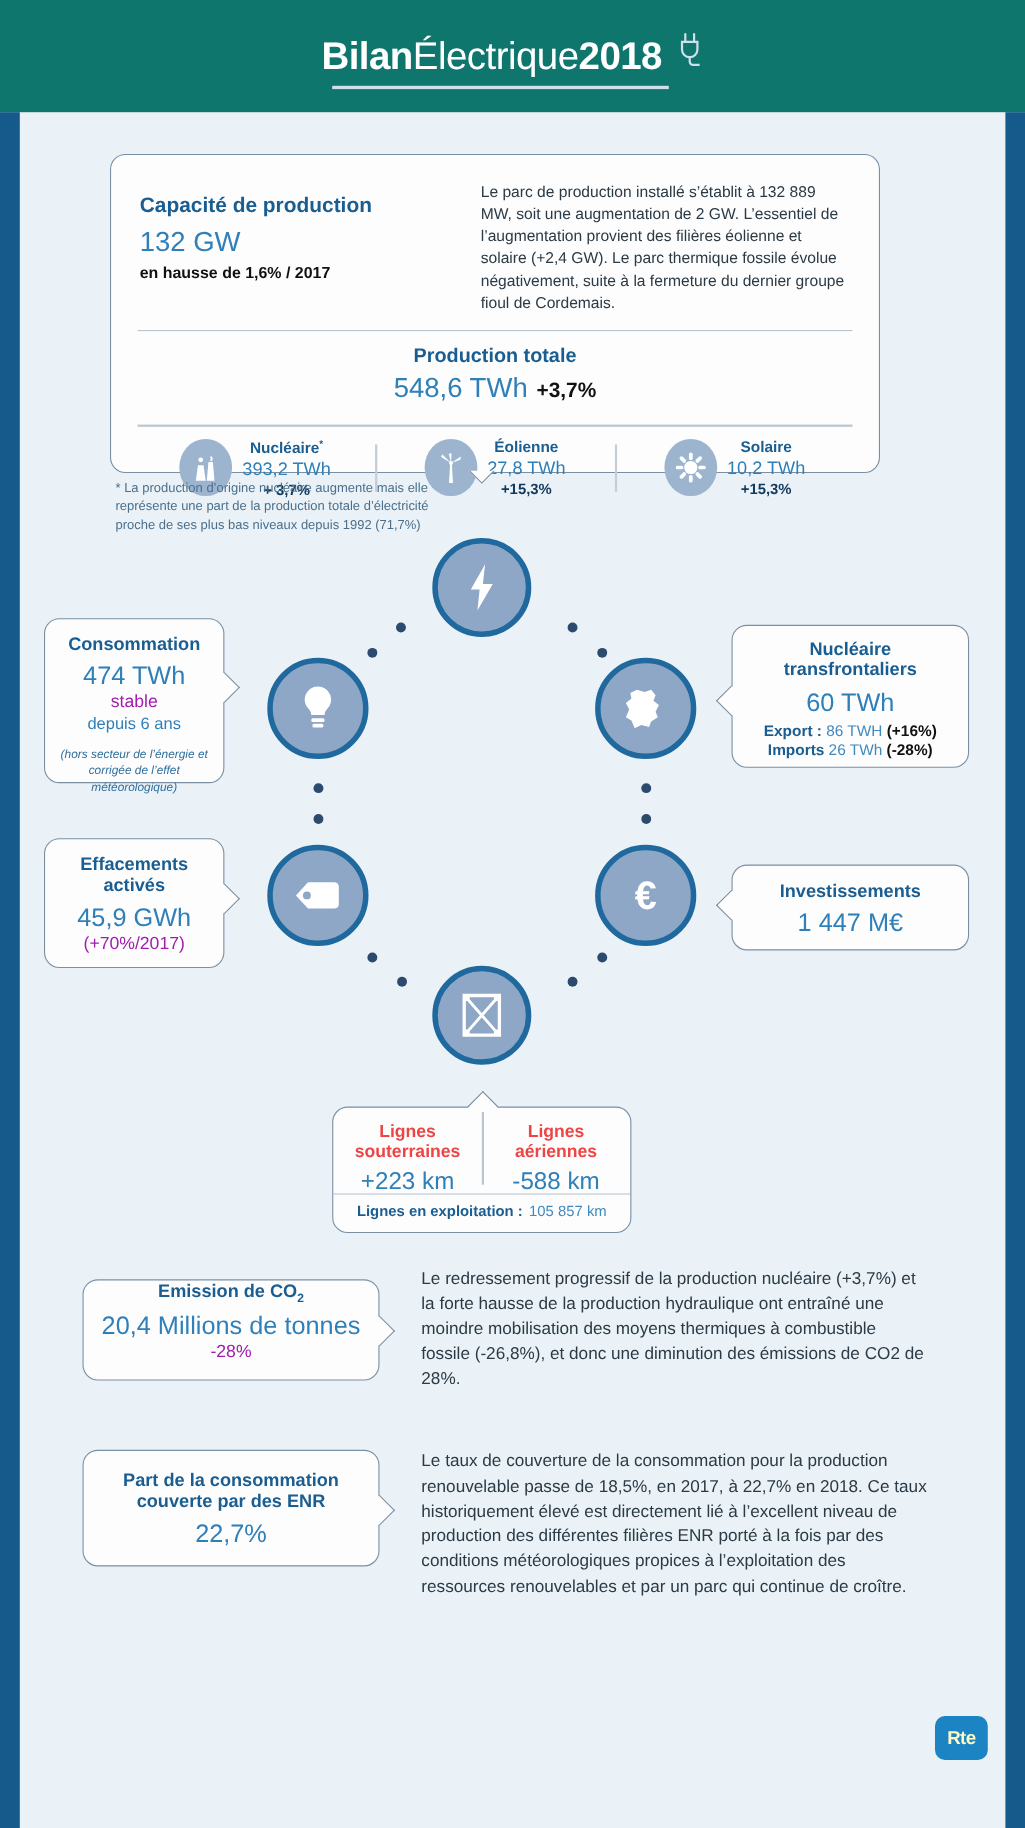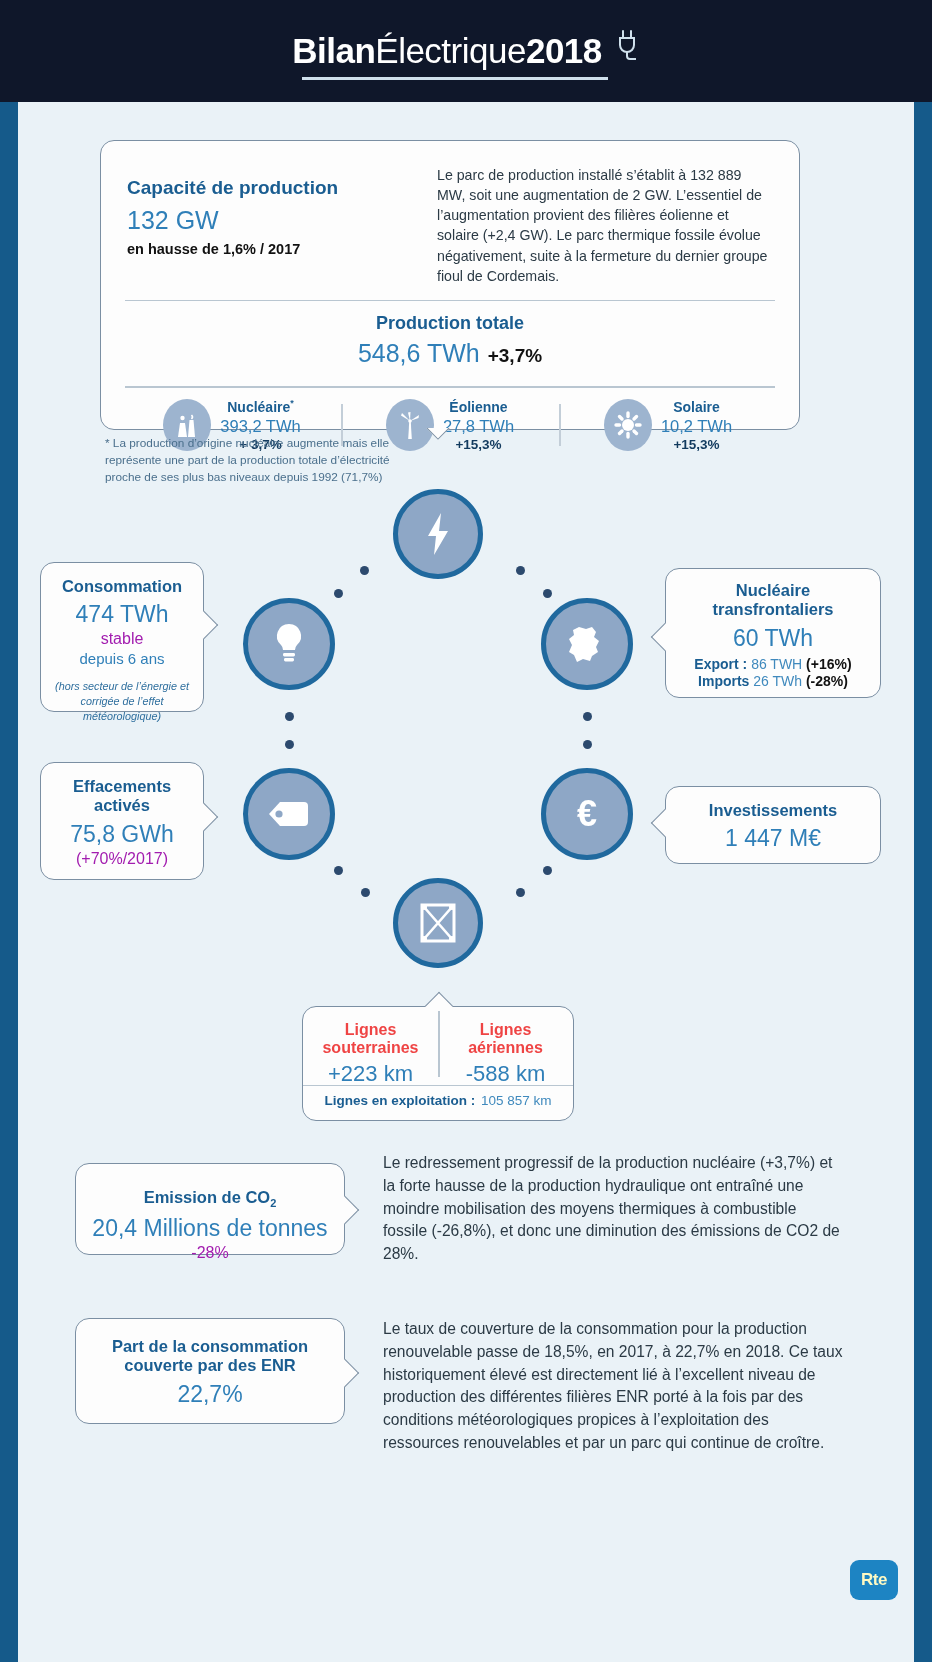--- a/index.html
+++ b/index.html
@@ -7,21 +7,21 @@
     width: 932px; height: 1662px;
     font-family: "Liberation Sans", sans-serif;
     background: #eaf2f7;
     position: relative;
     overflow: hidden;
   }
 
   
   .header {
     height: 102px;
-    background: #0f172a;
+    background: #0f766e;
     display: flex; align-items: center; justify-content: center;
     position: relative;
   }
   .title { display: flex; align-items: baseline; color: #ffffff; position: relative; }
   .t-bold   { font-size: 35px; font-weight: bold; letter-spacing: -0.5px; }
   .t-light  { font-size: 35px; font-weight: 300; letter-spacing: -0.5px; }
   .t-year   { font-size: 35px; font-weight: bold; letter-spacing: -0.5px; }
   .title-underline {
     position: absolute; left: 10px; right: 32px; bottom: -9px;
     height: 3px; background: #cfe0ec;
@@ -134,21 +134,21 @@
   .lign-col { flex: 1; text-align: center; padding-top: 14px; position: relative; }
   .lign-col + .lign-col::before {
     content: ""; position: absolute; left: 0; top: 4px; height: 66px; width: 1.5px; background: #b9c6d1;
   }
   .lign-name { color: #ef4444; font-size: 16px; font-weight: bold; line-height: 1.12; }
   .lign-val  { color: #2f7fb8; font-size: 22px; margin-top: 4px; }
   .lign-foot { border-top: 1.5px solid #b9c6d1; text-align: center; padding-top: 7px; font-size: 13.5px; }
   .lign-foot .c-k { margin-right: 2px; }
 
   
-  #box-co2 { left: 75px; top: 1163px; width: 270px; height: 92px; text-align: center; padding-top: 24px; }
+  #box-co2 { left: 75px; top: 1163px; width: 270px; height: 92px; text-align: center; padding-top: 1px; }
   #box-enr { left: 75px; top: 1318px; width: 270px; height: 106px; text-align: center; padding-top: 18px; }
   .para { position: absolute; color: #2b3a45; font-size: 15.6px; line-height: 1.46; }
   #para-co2 { left: 383px; top: 1152px; width: 460px; }
   #para-enr { left: 383px; top: 1318px; width: 460px; }
 
   
   #rte-logo {
     position: absolute; right: 34px; bottom: 62px;
     width: 48px; height: 40px; border-radius: 9px;
     background: #1d84c3; color: #fef9c3;
@@ -338,21 +338,21 @@
     <span class="c-k">Imports</span>
     <span class="c-v">26 TWh</span>
     <span class="c-p">(-28%)</span>
   </div>
 </div>
 
 <div class="callout" id="box-eff">
   <div class="beak right" style="right:-11px; top:44px"></div>
   <div class="c-title">Effacements</div>
   <div class="c-title">activés</div>
-  <div class="c-val">75,8 GWh</div>
+  <div class="c-val">45,9 GWh</div>
   <div class="c-bold">(+70%/2017)</div>
 </div>
 
 <div class="callout" id="box-inv">
   <div class="beak left" style="left:-11px; top:26px"></div>
   <div class="c-title">Investissements</div>
   <div class="c-val">1 447 M€</div>
 </div>
 
 <div class="callout" id="box-lign">

